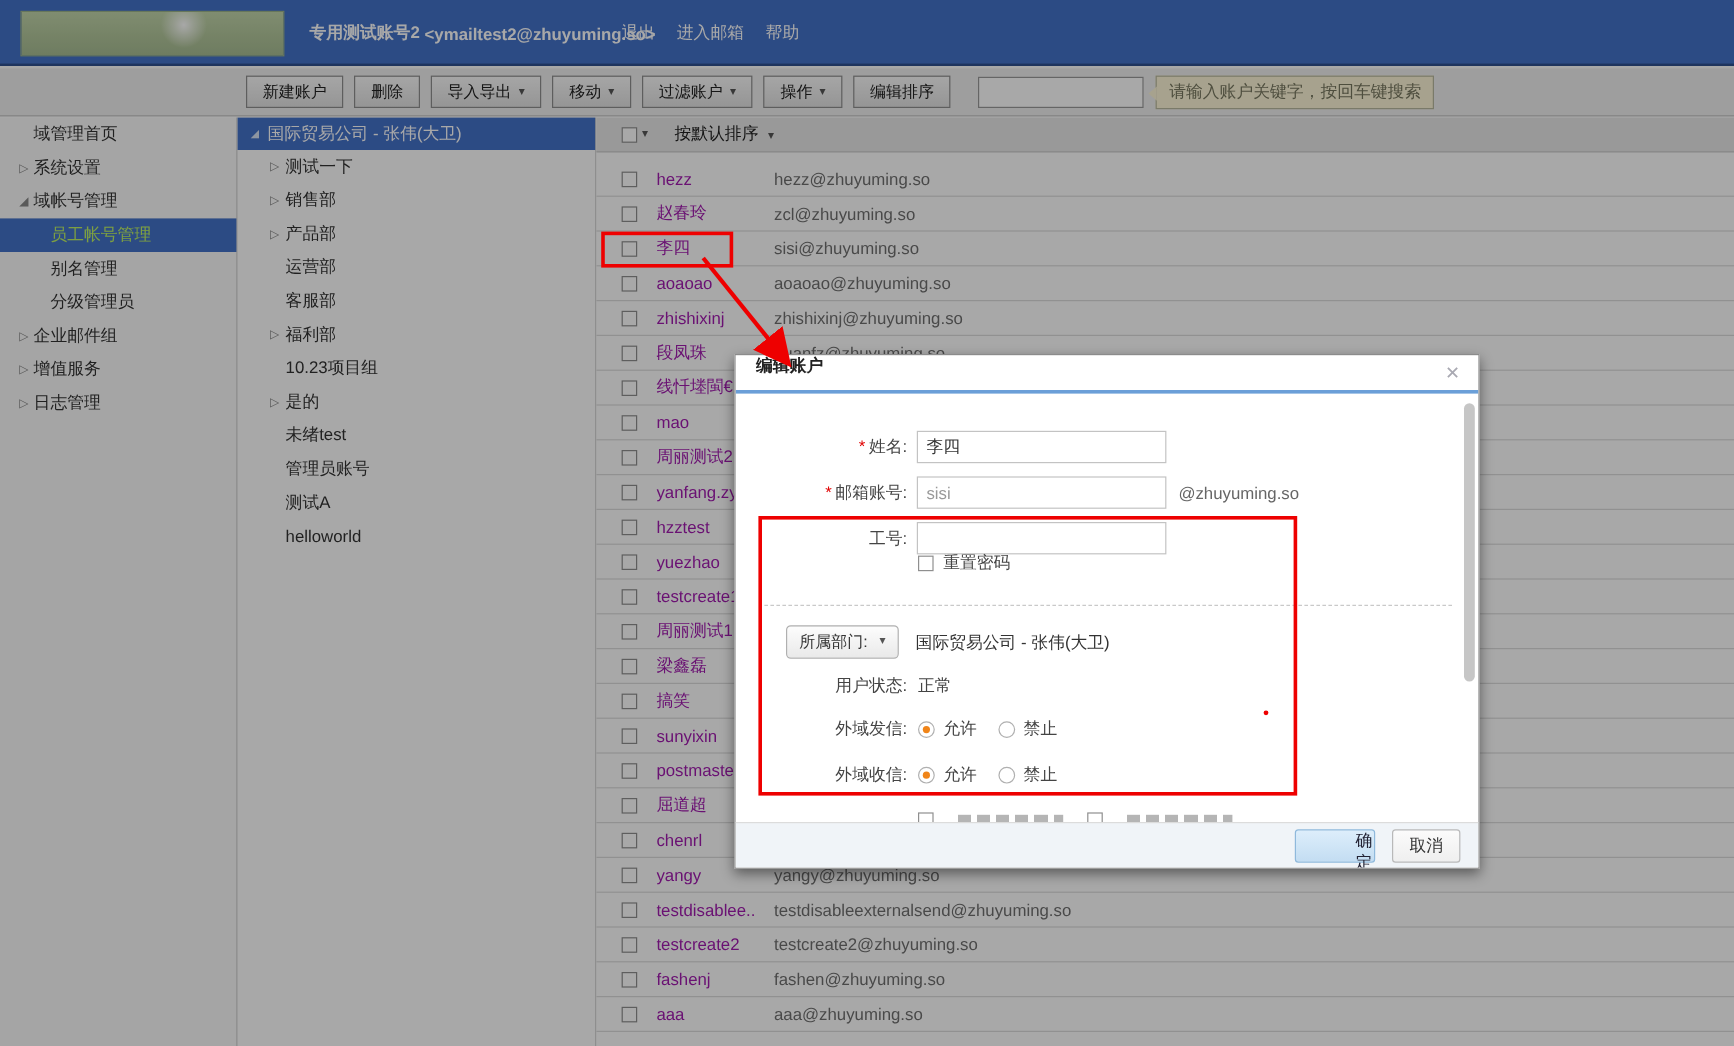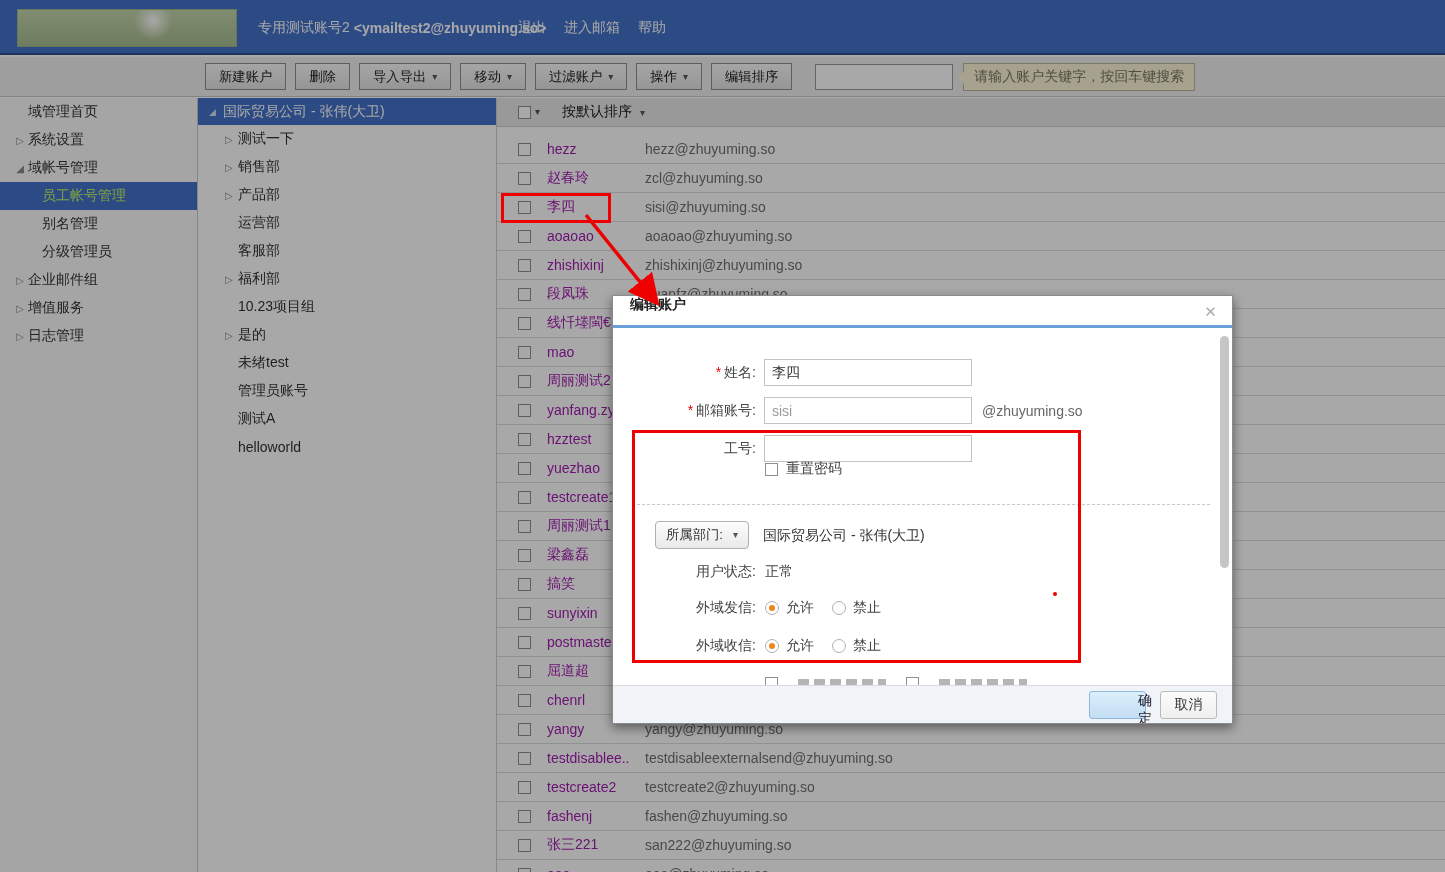--- a/index.html
+++ b/index.html
@@ -5,21 +5,21 @@
   * { margin:0; padding:0; box-sizing:border-box; }
   html,body { width:1445px; height:872px; overflow:hidden; }
   body { font-family:"Liberation Sans","DejaVu Sans",sans-serif; font-size:14px; color:#333; background:#fff; position:relative; }
 
   
   .top-header { position:absolute; left:0; top:0; width:1445px; height:55px; background:#4472c9; border-bottom:2px solid #2e4f8f; display:flex; align-items:center; }
   .logo { position:absolute; left:17px; top:9px; width:220px; height:38px;
           background: radial-gradient(circle at 62% 30%, #ffffff 0%, rgba(255,255,255,.55) 6%, rgba(255,255,255,0) 14%), linear-gradient(180deg,#c2d6ab 0%, #b3c79c 55%, #a8bd93 100%);
           border:1px solid #9db58a; }
   .acct-info { position:absolute; left:258px; top:0; height:55px; display:flex; align-items:center; color:#fff; }
-  .acct-info b { font-weight:normal; }
+  .acct-info b { font-weight:bold; }
   .acct-info .email { font-weight:bold; margin-left:4px; }
   .hdr-links { position:absolute; left:518px; top:0; height:55px; display:flex; align-items:center; gap:18px; }
   .hdr-links a { color:#fff; text-decoration:none; cursor:pointer; }
 
   
   .toolbar { position:absolute; left:0; top:57px; width:1445px; height:40px; background:#f0f0f0; border-bottom:1px solid #c8c8c8; display:flex; align-items:center; }
   .tb-btn { height:27px; margin-right:9px; padding:0 13px; display:inline-flex; align-items:center; gap:6px;
             background:linear-gradient(180deg,#fbfbfb,#e3e3e3); border:1px solid #8f8f8f; color:#222; cursor:pointer; white-space:nowrap; }
   .tb-btn:first-child { margin-left:205px; }
   .caret { font-size:10px; color:#555; line-height:1; }
@@ -78,21 +78,21 @@
   .dept-btn { position:absolute; left:42px; top:225px; height:28px; padding:12px 10px; display:flex; align-items:center; gap:10px;
               background:linear-gradient(180deg,#fdfdfd,#e9e9e9); border:1px solid #b0b0b0; border-radius:4px; color:#333; cursor:pointer; }
   .dept-val { position:absolute; left:150px; top:231px; color:#333; }
   .radio { width:14px; height:14px; border:1px solid #b0b0b0; border-radius:50%; background:#fff; display:inline-block; position:relative; cursor:pointer; }
   .radio.sel:after { content:""; position:absolute; left:3px; top:3px; width:6px; height:6px; border-radius:50%; background:#f08519; }
   .r-lbl { margin:0 18px 0 7px; color:#444; }
   .clip-row { position:absolute; left:152px; top:381px; display:flex; gap:20px; align-items:flex-start; }
   .clip-row .cb { margin:0; }
   .clip-frag { width:88px; height:10px; border-bottom:none; background:repeating-linear-gradient(90deg,#b5b5b5 0 11px, transparent 11px 16px); margin-top:2px; }
   .m-footer { position:absolute; left:0; bottom:0; width:100%; height:38px; background:#f0f4f8; border-top:1px solid #dcdcdc; display:flex; align-items:center; justify-content:flex-end; gap:14px; padding-right:15px; }
-  .btn-ok { width:57px; height:28px; background:linear-gradient(180deg,#ddeefb,#c3ddf2); border:1px solid #8fb9dc; border-radius:3px; color:#223; cursor:pointer; font-family:Liberation Mono, monospace; font-size:14px;padding-left:48px; }
+  .btn-ok { width:67px; height:28px; background:linear-gradient(180deg,#ddeefb,#c3ddf2); border:1px solid #8fb9dc; border-radius:3px; color:#223; cursor:pointer; font-family:Liberation Mono, monospace; font-size:14px;padding-left:48px; }
   .btn-cancel { width:57px; height:28px; background:linear-gradient(180deg,#fbfbfb,#efefef); border:1px solid #b9b9b9; border-radius:3px; color:#333; cursor:pointer; font-family:inherit; font-size:14px; }
   .m-scroll { position:absolute; right:3px; top:40px; width:9px; height:232px; background:#c6c6c6; border-radius:5px; cursor:pointer; }
 
   
   .anno { position:absolute; z-index:30; pointer-events:none; }
   .anno-box1 { left:501px; top:193px; width:110px; height:30px; border:3px solid #ee0000; }
   .anno-box2 { left:632px; top:430px; width:449px; height:233px; border:3px solid #ee0000; }
   .anno-dot { left:1053px; top:592px; width:4px; height:4px; background:#ee0000; border-radius:50%; }
   .anno-arrow { left:555px; top:195px; width:130px; height:130px; }
 </style>
@@ -380,25 +380,20 @@
         <a class="acct-name">testcreate2</a>
         <span class="acct-email">testcreate2@zhuyuming.so</span>
       </div>
 
       <div class="acct-row">
         <span class="cb"></span>
         <a class="acct-name">fashenj</a>
         <span class="acct-email">fashen@zhuyuming.so</span>
       </div>
 
-      <div class="acct-row">
-        <span class="cb"></span>
-        <a class="acct-name">张三221</a>
-        <span class="acct-email">san222@zhuyuming.so</span>
-      </div>
 
       <div class="acct-row">
         <span class="cb"></span>
         <a class="acct-name">aaa</a>
         <span class="acct-email">aaa@zhuyuming.so</span>
       </div>
     </div>
 </div>
 
 <div class="overlay"></div>

